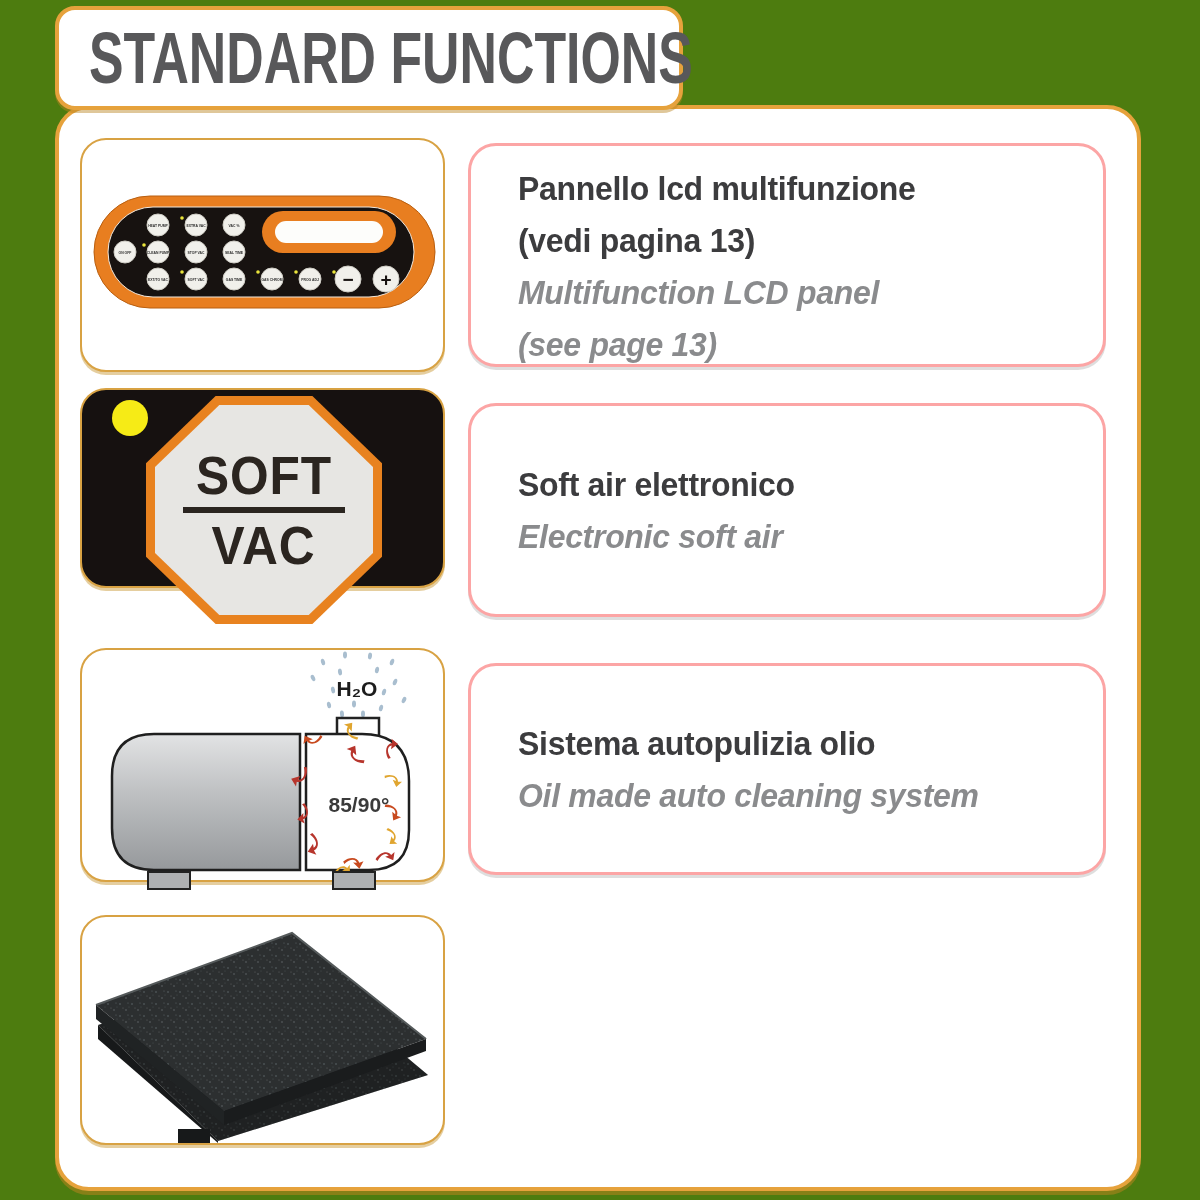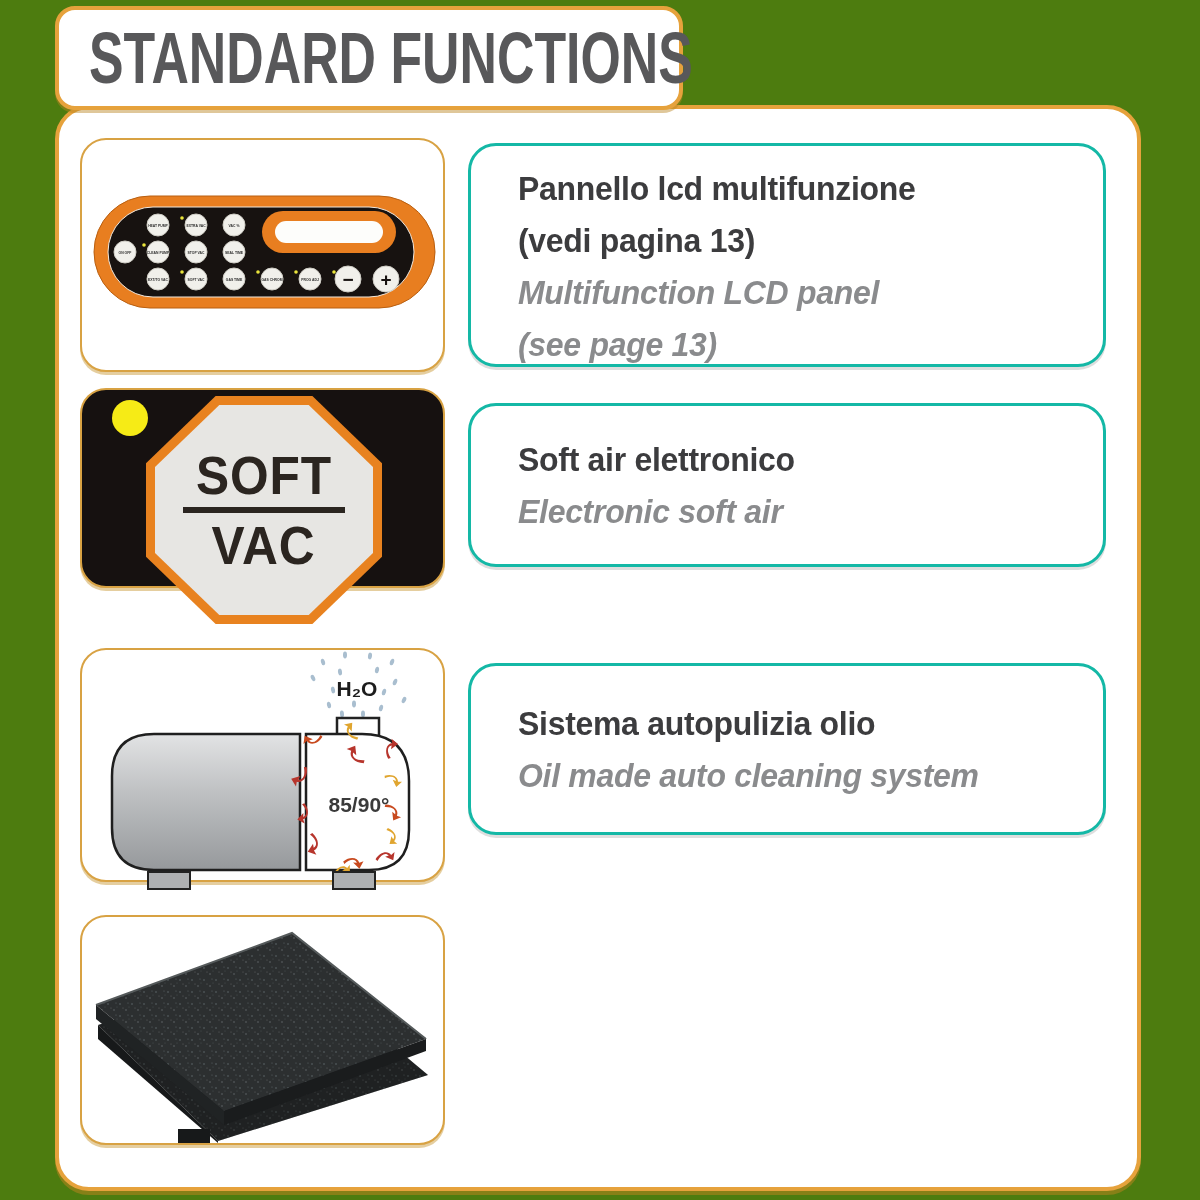--- a/index.html
+++ b/index.html
@@ -17,26 +17,26 @@
                 transform:scaleX(.72);transform-origin:left center;margin-left:30px;letter-spacing:0;}
   
   .imgbox{position:absolute;left:80px;width:365px;box-sizing:border-box;background:#fff;
           border:2px solid #D8A243;border-radius:26px;box-shadow:0 3px 0 rgba(197,146,43,.45);z-index:2;}
   .imgbox.r1{top:138px;height:234px;}
   .imgbox.r2{top:388px;height:200px;background:#161110;}
   .imgbox.r3{top:648px;height:234px;overflow:visible;padding-left:28px;}
   .imgbox.r4{top:915px;height:230px;overflow:hidden;}
   
   .textbox{position:absolute;left:468px;width:638px;box-sizing:border-box;background:#fff;
-           border:3px solid #14b8a6;border-radius:28px;z-index:2;
+           border:3px solid #fca5a5;border-radius:28px;z-index:2;
            box-shadow:0 3px 0 rgba(160,160,160,.35);
            display:flex;flex-direction:column;justify-content:center;padding-left:47px;}
   .textbox.r1{top:143px;height:224px;justify-content:flex-start;padding-top:16px;}
-  .textbox.r2{top:403px;height:164px;}
-  .textbox.r3{top:663px;height:172px;}
+  .textbox.r2{top:403px;height:214px;}
+  .textbox.r3{top:663px;height:212px;}
   .textbox.r4{top:920px;height:222px;}
   .t-line{font-size:34px;line-height:52px;font-weight:700;color:#3C3C3E;
           transform:scaleX(.94);transform-origin:left center;white-space:nowrap;letter-spacing:-.3px;}
   .s-line{font-size:34px;line-height:52px;font-weight:700;font-style:italic;color:#8A8B8D;
           transform:scaleX(.94);transform-origin:left center;white-space:nowrap;letter-spacing:-.3px;}
   
   .led{position:absolute;left:30px;top:10px;width:36px;height:36px;border-radius:50%;background:#F6EB16;}
   .oct-outer{position:absolute;left:64px;top:6px;width:236px;height:228px;background:#E8821F;
              clip-path:polygon(29.5% 0,70.5% 0,100% 29.5%,100% 70.5%,70.5% 100%,29.5% 100%,0 70.5%,0 29.5%);}
   .oct-inner{position:absolute;left:9px;top:9px;right:9px;bottom:9px;background:#E7E6E3;

